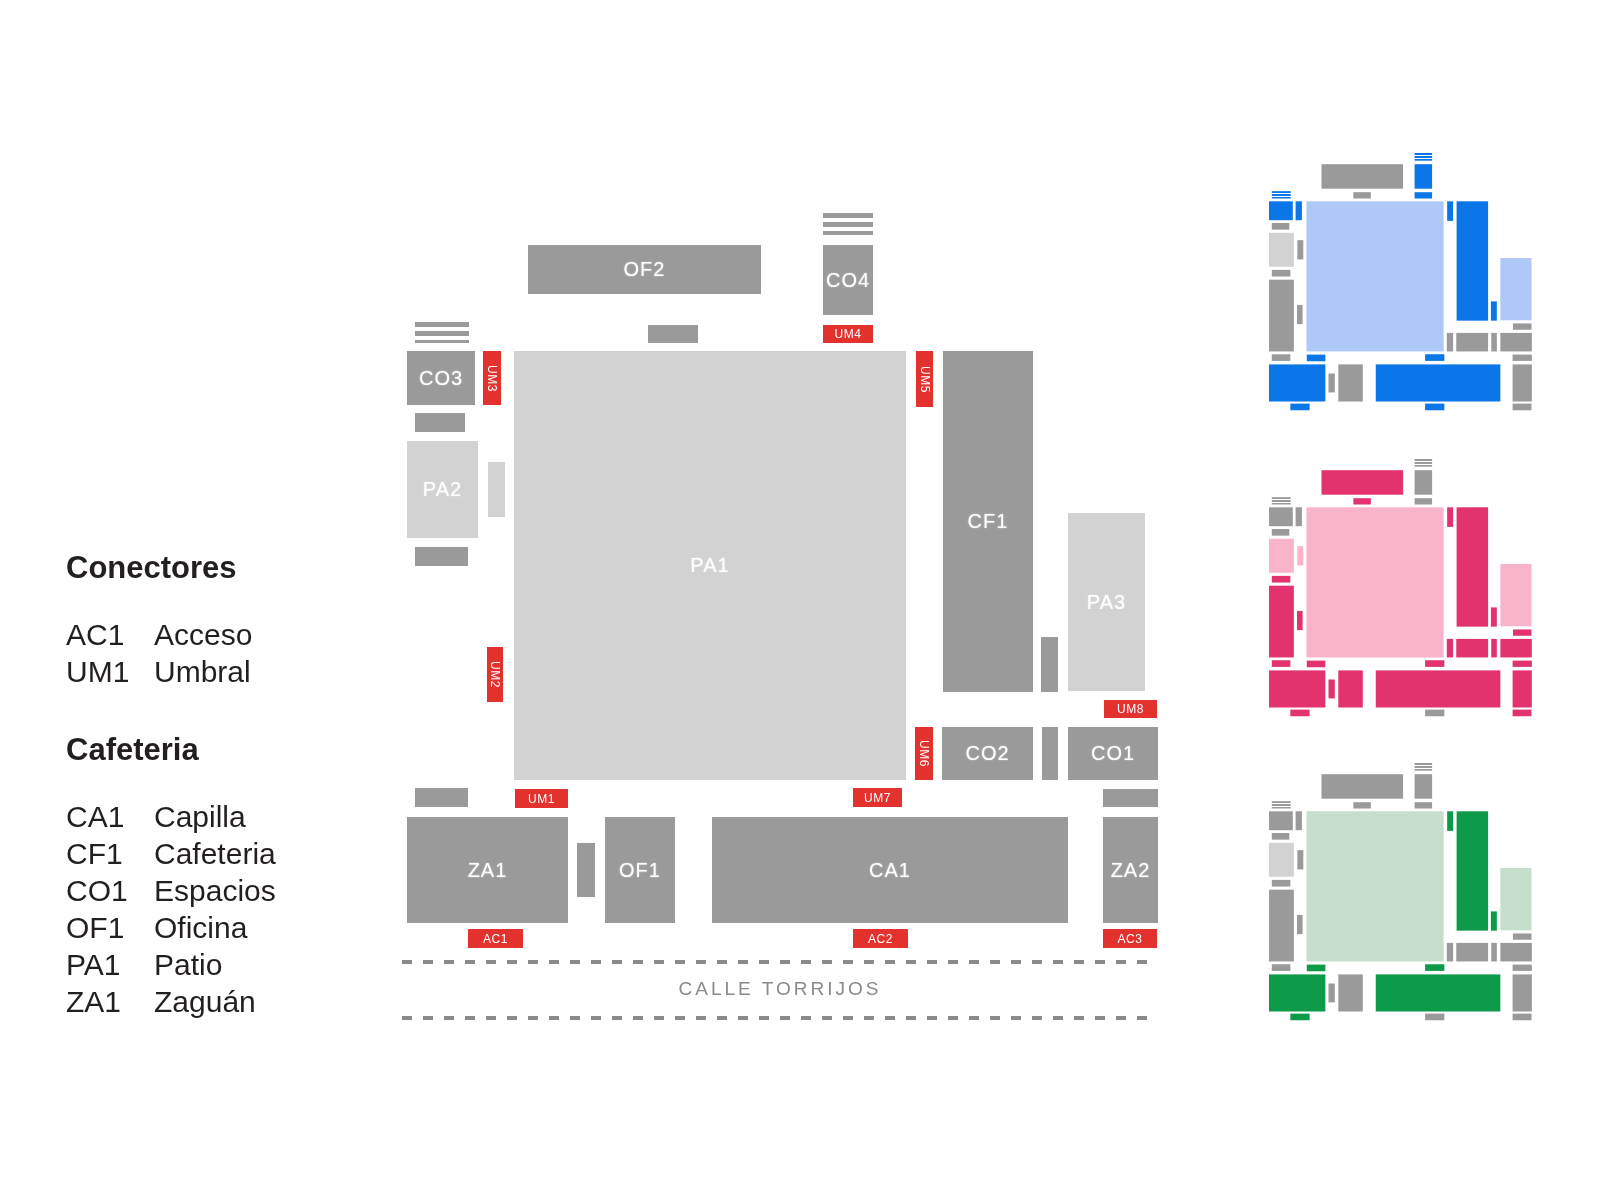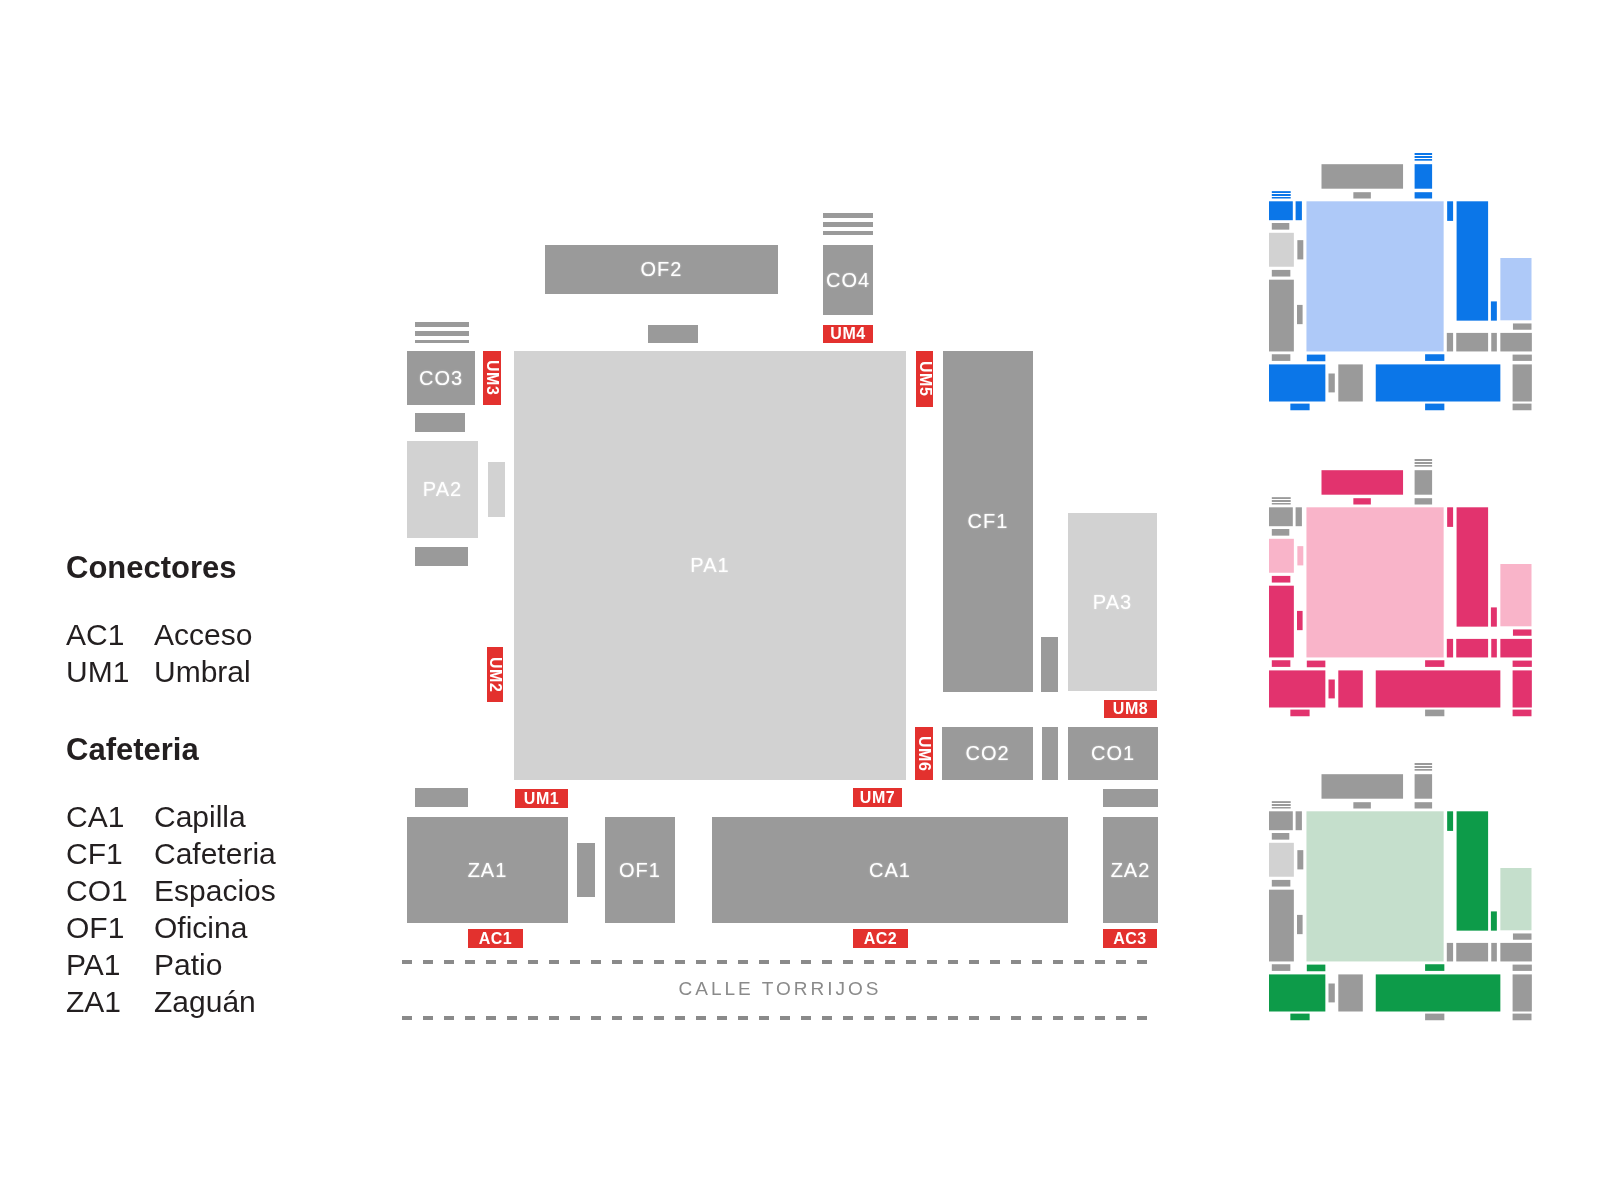--- a/index.html
+++ b/index.html
@@ -24,21 +24,21 @@
   .block{position:absolute;box-sizing:border-box;}
   .dark,.bar{background:#9a9a9a;}
   .light,.lbar{background:#d2d2d2;}
   .red{background:#e3312e;}
   .stripes{background:repeating-linear-gradient(to bottom,#9a9a9a 0 5px,transparent 5px 9px);}
   .block .lbl{
     position:absolute;inset:0;display:flex;align-items:center;justify-content:center;
     color:#ffffff;font-size:20px;letter-spacing:1px;
     text-shadow:0 0 2px rgba(255,255,255,.55);
   }
-  .red .lbl{font-size:16px;letter-spacing:.5px;text-shadow:none;font-weight:bold;}
+  .red .lbl{font-size:12px;letter-spacing:.5px;text-shadow:none;}
   .vertical .lbl{writing-mode:vertical-rl;}
   
   .street-line{
     position:absolute;left:402px;width:756px;height:4px;
     background:repeating-linear-gradient(90deg,#8a8a8a 0 10px,transparent 10px 21px);
   }
   .street-line.l1{top:960px;}
   .street-line.l2{top:1016px;}
   .street-label{
     position:absolute;left:402px;top:978px;width:756px;text-align:center;
@@ -100,42 +100,42 @@
     <div class="block bar" style="left: 415px; top: 413px; width: 50px; height: 19px;"></div>
     <div class="block light" style="left: 407px; top: 441px; width: 71px; height: 97px; padding-left: 36px;">
       <span class="lbl">PA2</span>
     </div>
     <div class="block lbar" style="left: 488px; top: 462px; width: 17px; height: 55px;"></div>
     <div class="block bar" style="left: 415px; top: 547px; width: 53px; height: 19px;"></div>
     <div class="block red vertical" style="left: 487px; top: 647px; width: 16px; height: 55px;">
       <span class="lbl">UM2</span>
     </div>
     <div class="block bar" style="left: 415px; top: 788px; width: 53px; height: 19px;"></div>
-    <div class="block dark" style="left: 545px; top: 245px; width: 233px; height: 49px;">
+    <div class="block dark" style="left: 528px; top: 245px; width: 233px; height: 49px;">
       <span class="lbl">OF2</span>
     </div>
     <div class="block bar" style="left: 648px; top: 325px; width: 50px; height: 18px;"></div>
     <div class="block stripes" style="left: 823px; top: 213px; width: 50px; height: 22px;"></div>
     <div class="block dark" style="left: 823px; top: 245px; width: 50px; height: 70px;">
       <span class="lbl">CO4</span>
     </div>
     <div class="block red" style="left: 823px; top: 325px; width: 50px; height: 18px;">
       <span class="lbl">UM4</span>
     </div>
     <div class="block light" style="left: 514px; top: 351px; width: 392px; height: 429px;">
       <span class="lbl">PA1</span>
     </div>
     <div class="block red vertical" style="left: 916px; top: 351px; width: 17px; height: 56px;">
       <span class="lbl">UM5</span>
     </div>
     <div class="block dark" style="left: 943px; top: 351px; width: 90px; height: 341px;">
       <span class="lbl">CF1</span>
     </div>
     <div class="block bar" style="left: 1041px; top: 637px; width: 17px; height: 55px;"></div>
-    <div class="block light" style="left: 1068px; top: 513px; width: 89px; height: 178px;">
+    <div class="block light" style="left: 1068px; top: 513px; width: 77px; height: 178px;">
       <span class="lbl">PA3</span>
     </div>
     <div class="block red" style="left: 1104px; top: 700px; width: 53px; height: 18px;">
       <span class="lbl">UM8</span>
     </div>
     <div class="block red vertical" style="left: 915px; top: 727px; width: 18px; height: 53px;">
       <span class="lbl">UM6</span>
     </div>
     <div class="block dark" style="left: 942px; top: 727px; width: 91px; height: 53px;">
       <span class="lbl">CO2</span>

